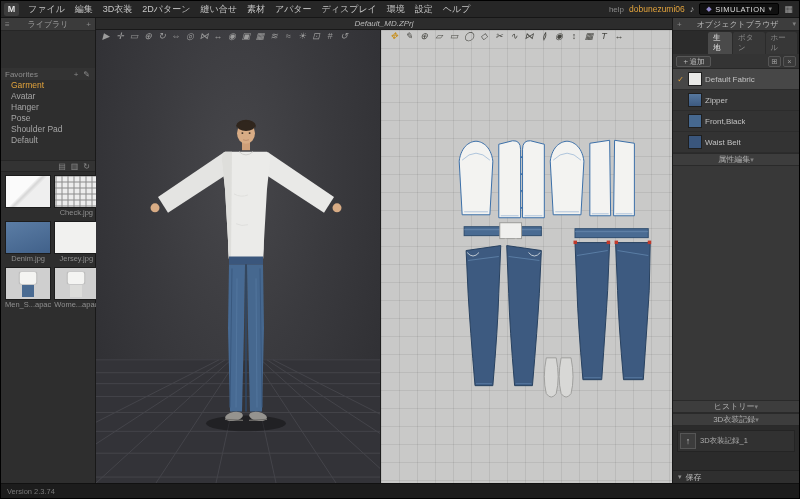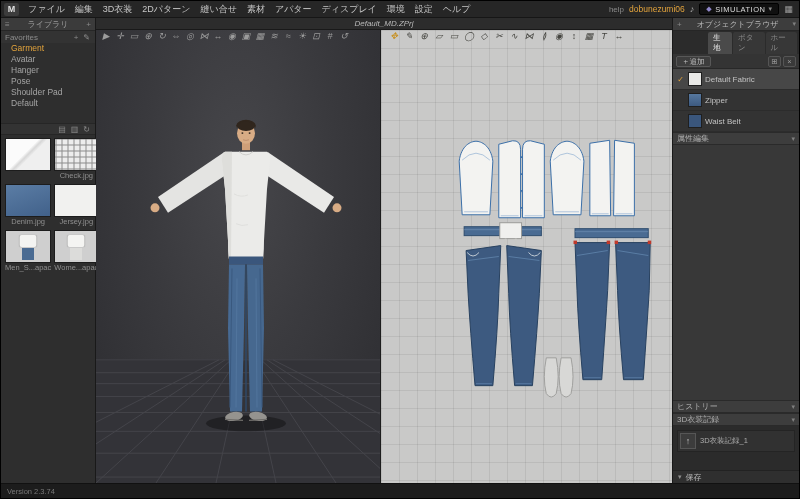--- a/index.html
+++ b/index.html
@@ -20,21 +20,21 @@
   .layout-icon { color:#9a9a9a; font-size:9px; padding-right:2px; }
 
   
   .main { flex:1; display:flex; min-height:0; }
 
   
   .left-panel { width:95px; background:#2e2e2e; border-right:1px solid #191919; display:flex; flex-direction:column; color:#a8a8a8; }
   .lp-header { flex:0 0 13px; background:#3b3b3b; display:flex; align-items:center; padding:0 3px; font-size:8px; color:#9b9b9b; border-bottom:1px solid #262626; }
   .lp-header .ttl { flex:1; text-align:center; }
   .hdr-ico { color:#8a8a8a; font-size:8px; padding:0 1px; }
-  .fav-header { flex:0 0 12px; background:#333; display:flex; align-items:center; padding:0 4px; font-size:8px; color:#8d8d8d; }
+  .fav-header { flex:0 0 12px; background:#333; display:flex; align-items:center; padding:0 4px; font-size:8px; color:#8d8d8d;margin-top:37px; }
   .fav-header .sp { margin-left:auto; display:flex; gap:3px; }
   .fav-item { flex:0 0 11px; line-height:11px; padding-left:10px; font-size:8.5px; color:#a5a5a5; cursor:default; }
   .fav-item.selected { color:#e2a33c; }
   .lp-gap { flex:0 0 14px; }
   .thumb-header { flex:0 0 12px; background:#333; display:flex; align-items:center; justify-content:flex-end; gap:3px; padding:0 4px; border-top:1px solid #262626; border-bottom:1px solid #262626; }
   .thumb-grid { display:grid; grid-template-columns:1fr 1fr; gap:3px; padding:3px 4px 0 4px; }
   .thumb-cell { display:flex; flex-direction:column; }
   .thumb { height:33px; border:1px solid #1c1c1c; position:relative; background:#454545; overflow:hidden; }
   .thumb-label { font-size:7.5px; color:#8f8f8f; text-align:center; height:10px; line-height:10px; overflow:hidden; white-space:nowrap; }
   .th-fold  { background:linear-gradient(135deg,#fbfbfb 44%,#d6d6d6 50%,#efefef 56%); }
@@ -77,21 +77,21 @@
   .mini-btn { width:13px; height:11px; border:1px solid #555; border-radius:2px; color:#9a9a9a; font-size:7.5px; text-align:center; line-height:10px; background:#3a3a3a; }
   .fab-row { flex:0 0 21px; display:flex; align-items:center; gap:3px; padding:0 3px; border-bottom:1px solid #2c2c2c; }
   .fab-row.selected { background:#474747; }
   .fab-check { width:9px; color:#e2a33c; font-size:8px; text-align:center; }
   .swatch { width:14px; height:14px; border:1px solid #1f1f1f; flex:0 0 14px; }
   .sw-white   { background:#e9e9e7; }
   .sw-denim-a { background:linear-gradient(#56789f,#3d5a80); }
   .sw-denim-b { background:#46688f; }
   .sw-denim-c { background:#3a567c; }
   .fab-name { font-size:8px; color:#c2c2c2; white-space:nowrap; overflow:hidden; }
-  .rp-section { flex:0 0 13px; background:#3d3d3d; display:flex; align-items:center; justify-content:space-between; padding:0 4px; font-size:8px; color:#adadad; border-top:1px solid #2a2a2a; border-bottom:1px solid #2a2a2a; }
+  .rp-section { flex:0 0 13px; background:#3d3d3d; display:flex; align-items:center; justify-content:center; padding:0 4px; font-size:8px; color:#adadad; border-top:1px solid #2a2a2a; border-bottom:1px solid #2a2a2a; }
   .caret { color:#808080; font-size:7px; }
   .property-area { flex:1; background:#383838; min-height:0; }
   .record-box { flex:0 0 44px; background:#2b2b2b; padding:4px; }
   .record-item { display:flex; align-items:center; gap:4px; padding:2px; background:#313131; border:1px solid #242424; }
   .upload-icon { width:16px; height:16px; background:#3c3c3c; border:1px solid #565656; color:#c0c0c0; text-align:center; line-height:15px; font-size:9px; flex:0 0 16px; }
   .record-label { font-size:7.5px; color:#ababab; overflow:hidden; white-space:nowrap; }
   .save-row { flex:0 0 13px; background:#2f2f2f; display:flex; align-items:center; gap:4px; padding:0 5px; font-size:8px; color:#b8b8b8; border-top:1px solid #222;text-align:right; }
   .save-ico { color:#8f8f8f; font-size:7px; }
 
   
@@ -400,20 +400,25 @@
         <span class="swatch sw-white"></span>
         <span class="fab-name">Default Fabric</span>
       </div>
       <div class="fab-row">
         <span class="fab-check"></span>
         <span class="swatch sw-denim-a"></span>
         <span class="fab-name">Zipper</span>
       </div>
       <div class="fab-row">
         <span class="fab-check"></span>
+        <span class="swatch sw-denim-b"></span>
+        <span class="fab-name">Front,Black</span>
+      </div>
+      <div class="fab-row">
+        <span class="fab-check"></span>
         <span class="swatch sw-denim-c"></span>
         <span class="fab-name">Waist Belt</span>
       </div>
       <div class="rp-section">
         <span>属性編集</span>
         <span class="caret">▾</span>
       </div>
       <div class="property-area"></div>
       <div class="rp-section">
         <span>ヒストリー</span>

